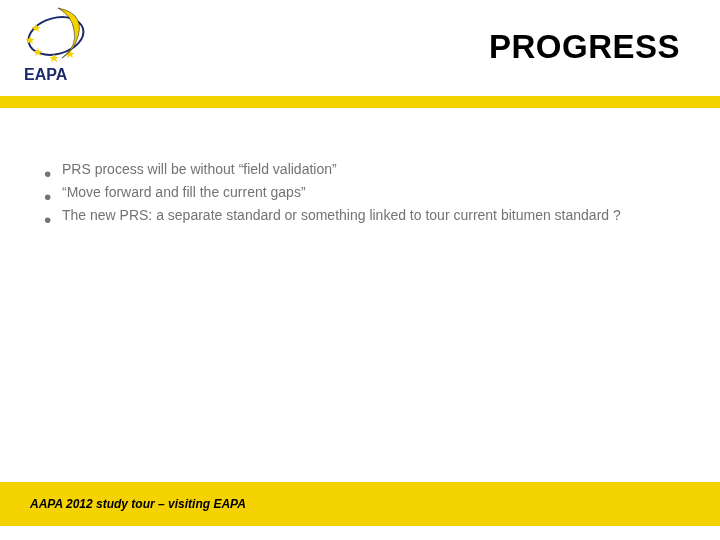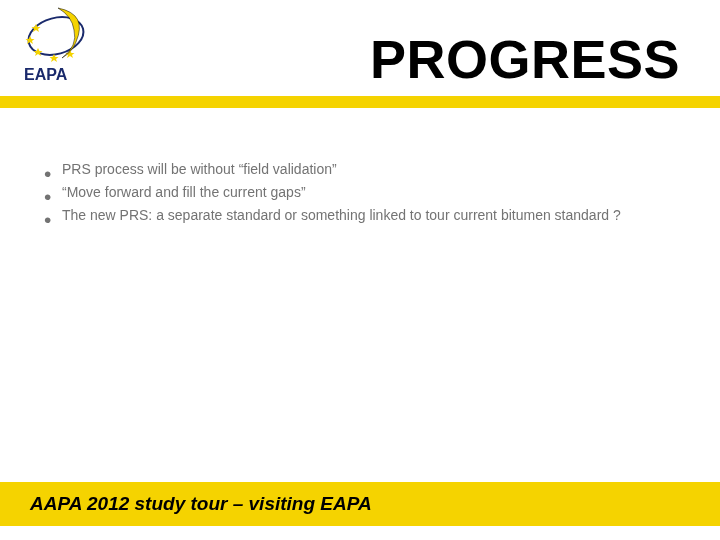--- a/index.html
+++ b/index.html
@@ -1,27 +1,27 @@
 <!DOCTYPE html>
 <html><head>
 <meta charset="utf-8">
 <style>
   * { box-sizing: border-box; margin: 0; padding: 0; }
   html, body { width: 720px; height: 540px; font-family: Arial, Helvetica, sans-serif; background: #fff; overflow: hidden; }
   .slide { position: relative; width: 720px; height: 540px; background: #fff; }
   .header { position: relative; width: 100%; height: 100px; }
   .logo { position: absolute; left: 18px; top: 6px; width: 100px; height: 80px; }
-  .title { position: absolute; right: 40px; top: 28px; font-size: 54px; font-weight: bold; color: #000; letter-spacing: 0.5px; }
+  .title { position: absolute; right: 40px; top: 28px; font-size: 33px; font-weight: bold; color: #000; letter-spacing: 0.5px; }
   .stripe { position: absolute; left: 0; top: 96px; width: 100%; height: 12px; background: #f5d300; }
   .content { position: absolute; left: 40px; top: 160px; right: 40px; }
   .bullets { list-style: none; }
   .bullets li { position: relative; padding-left: 22px; font-size: 14px; font-weight: normal; color: #737373; line-height: 1.35; margin-bottom: 4px; }
   .bullets li::before { content: "•"; position: absolute; left: 4px; top: 0; font-size: 21px; }
   .footer-bar { position: absolute; left: 0; bottom: 14px; width: 100%; height: 44px; background: #f5d300; display: flex; align-items: center; }
-  .footer-text { padding-left: 30px; font-size: 19px; font-style: italic; font-weight: bold; color: #000; }
+  .footer-text { padding-left: 30px; font-size: 12px; font-style: italic; font-weight: bold; color: #000; }
   
   .logo .ring { fill: none; stroke: #1a2a6c; stroke-width: 2; }
   .logo .star { fill: #f5d300; }
   .logo .swoosh { fill: #f5d300; stroke: #000; stroke-width: 0.5; }
   .logo .eapa { font: bold 16px Arial; fill: #1a2a6c; }
 </style>
 </head>
 <body>
 
 <div class="slide">

